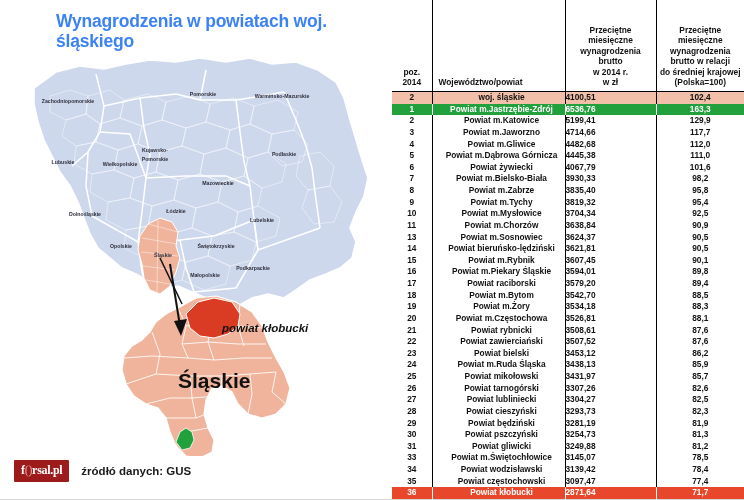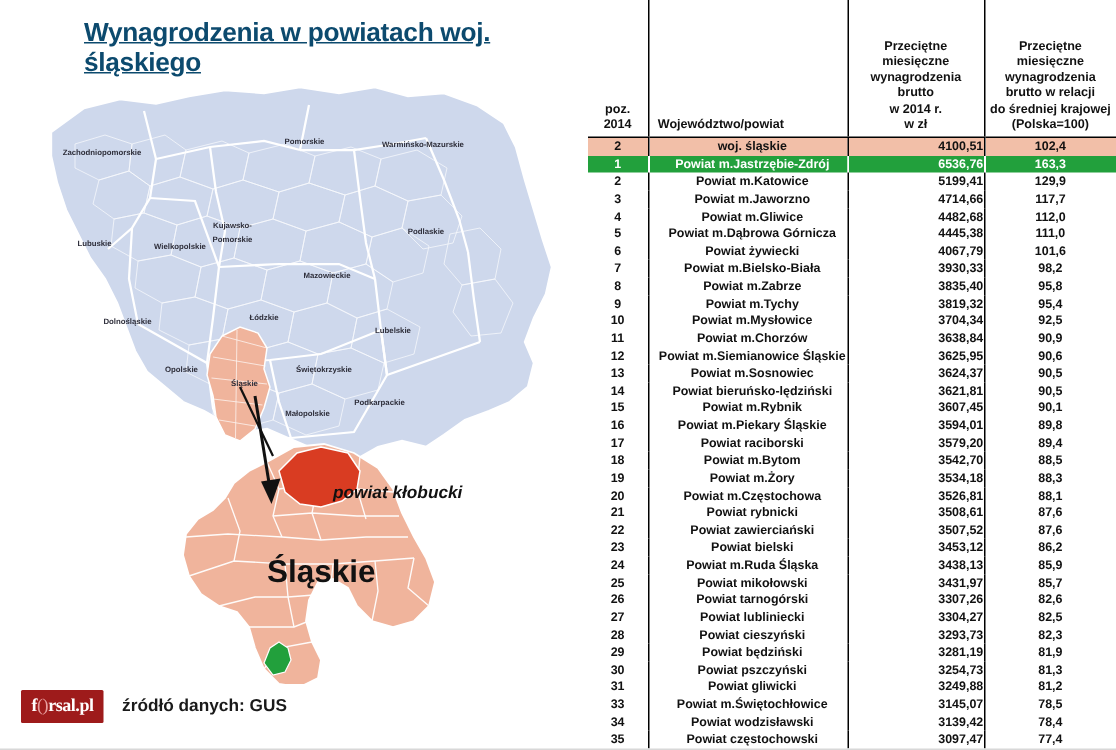--- a/index.html
+++ b/index.html
@@ -19,24 +19,23 @@
   }
 
   
   #title {
     position: absolute;
     left: 56px;
     top: 11px;
     width: 330px;
     font-size: 17.5px;
     font-weight: bold;
-    color: #0c4a6e;
+    color: #3b82f6;
     letter-spacing: -0.2px;
     line-height: 1.15;
-    text-decoration: underline;
   }
 
   
   #map-panel {
     position: absolute;
     left: 0;
     top: 36px;
     width: 388px;
     height: 420px;
   }
@@ -108,21 +107,21 @@
 
   tbody td {
     height: 11.62px;
     line-height: 11.62px;
     padding: 0;
     white-space: nowrap;
     overflow: hidden;
   }
   td.t-poz  { text-align: center; }
   td.t-name { text-align: center; padding-left: 6px; border-left: 1.5px solid #000; }
-  td.t-val  { text-align: right; border-left: 1.5px solid #000; }
+  td.t-val  { text-align: left; border-left: 1.5px solid #000; }
   td.t-rel  { text-align: center; border-left: 1.5px solid #000; }
 
   tr.hl-salmon td { background: #f2bfa8; }
   tr.hl-green  td { background: #22a03c; color:#ffffff; }
   tr.hl-red    td { background: #e8472b; color:#ffffff; }
   tr.hl-green td.t-name, tr.hl-green td.t-val, tr.hl-green td.t-rel,
   tr.hl-red   td.t-name, tr.hl-red   td.t-val, tr.hl-red   td.t-rel { border-left-color: #ffffff; }
 
   
   .voiv-lbl { font-family: "Liberation Sans", sans-serif; font-size: 5.2px; font-weight: bold; fill:#2e2e3a; }
@@ -388,26 +387,20 @@
             <td class="t-val">3704,34</td>
             <td class="t-rel">92,5</td>
           </tr>
           <tr>
             <td class="t-poz">11</td>
             <td class="t-name">Powiat m.Chorzów</td>
             <td class="t-val">3638,84</td>
             <td class="t-rel">90,9</td>
           </tr>
           <tr>
-            <td class="t-poz">12</td>
-            <td class="t-name">Powiat m.Siemianowice Śląskie</td>
-            <td class="t-val">3625,95</td>
-            <td class="t-rel">90,6</td>
-          </tr>
-          <tr>
             <td class="t-poz">13</td>
             <td class="t-name">Powiat m.Sosnowiec</td>
             <td class="t-val">3624,37</td>
             <td class="t-rel">90,5</td>
           </tr>
           <tr>
             <td class="t-poz">14</td>
             <td class="t-name">Powiat bieruńsko-lędziński</td>
             <td class="t-val">3621,81</td>
             <td class="t-rel">90,5</td>

